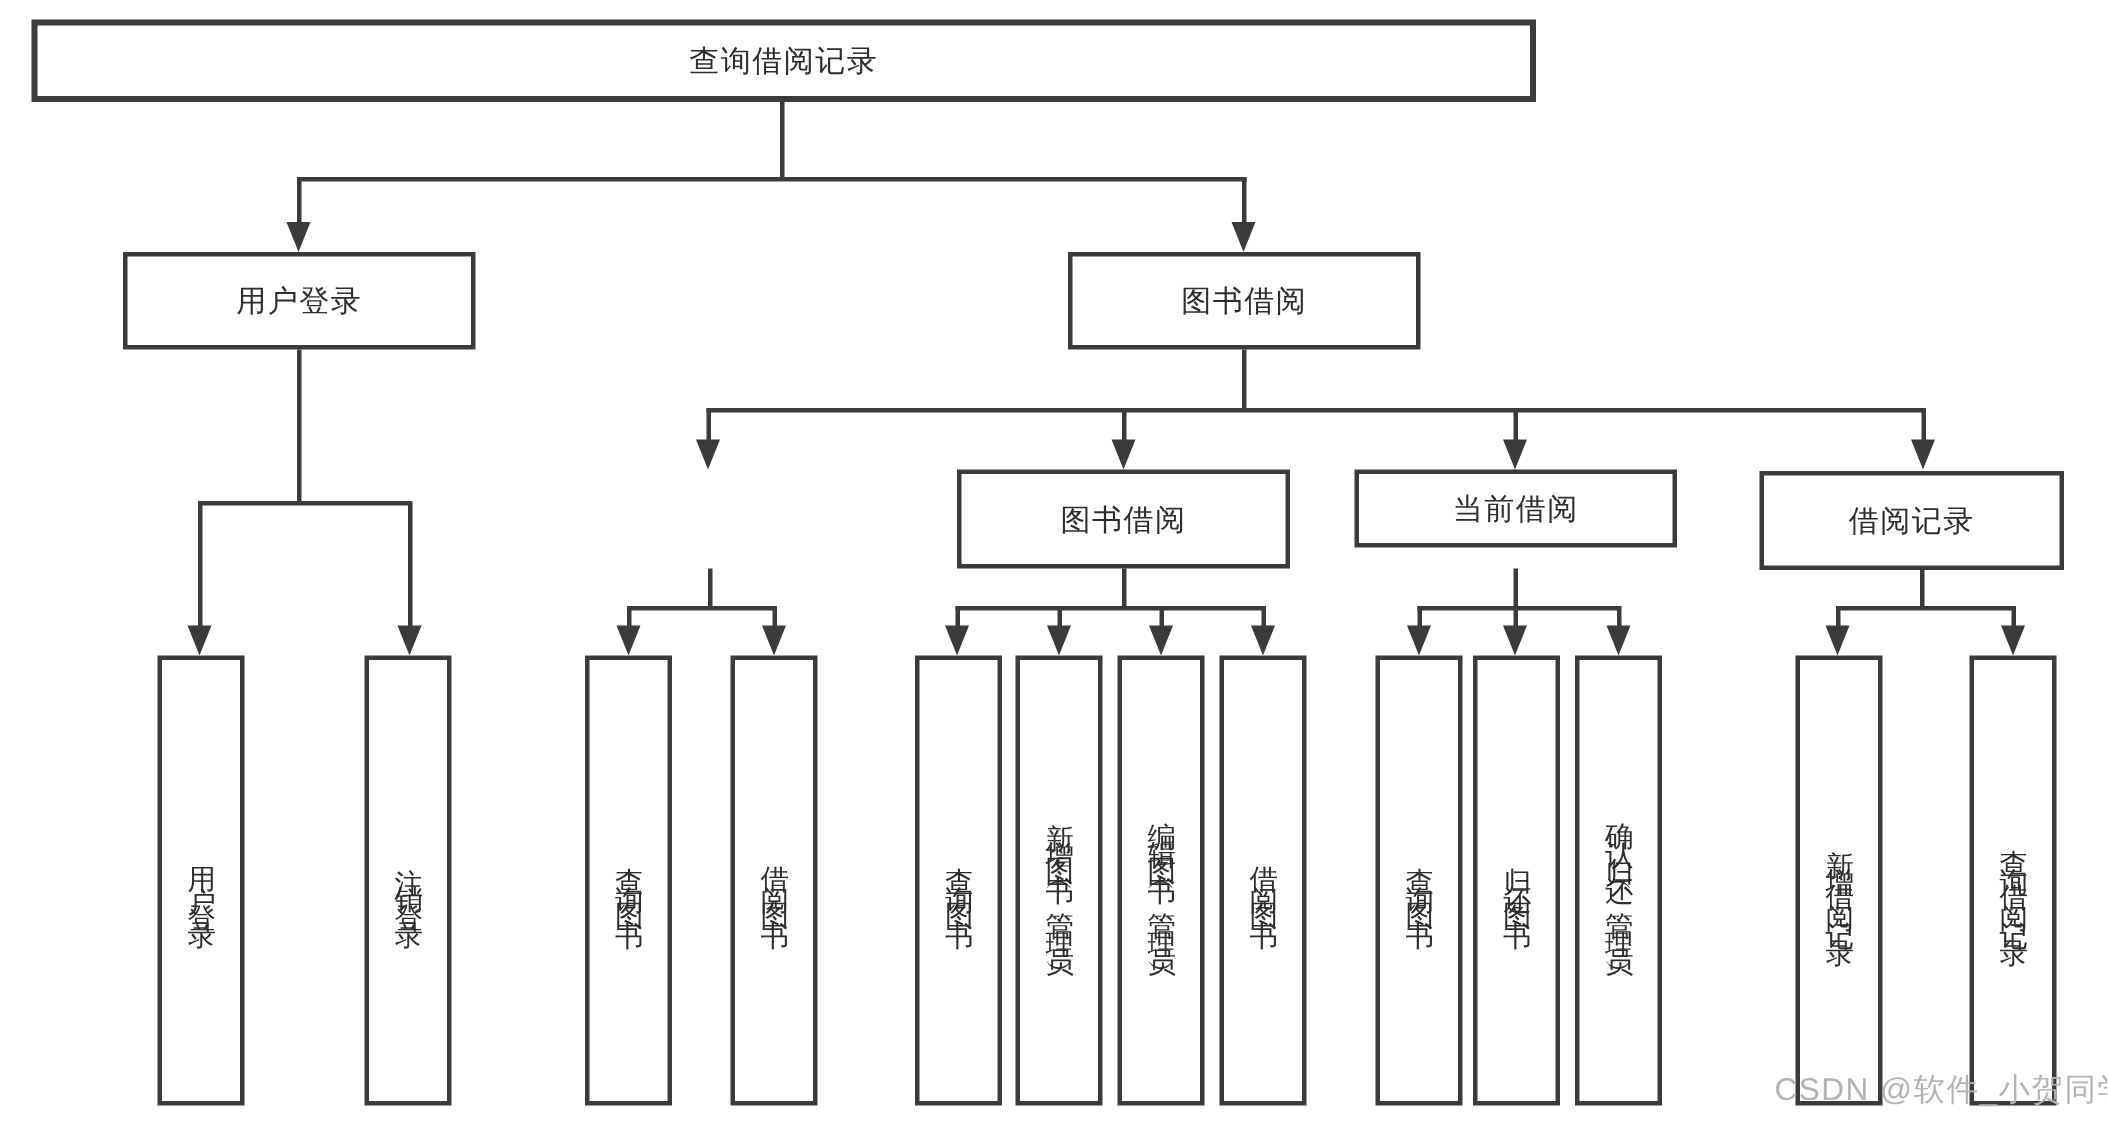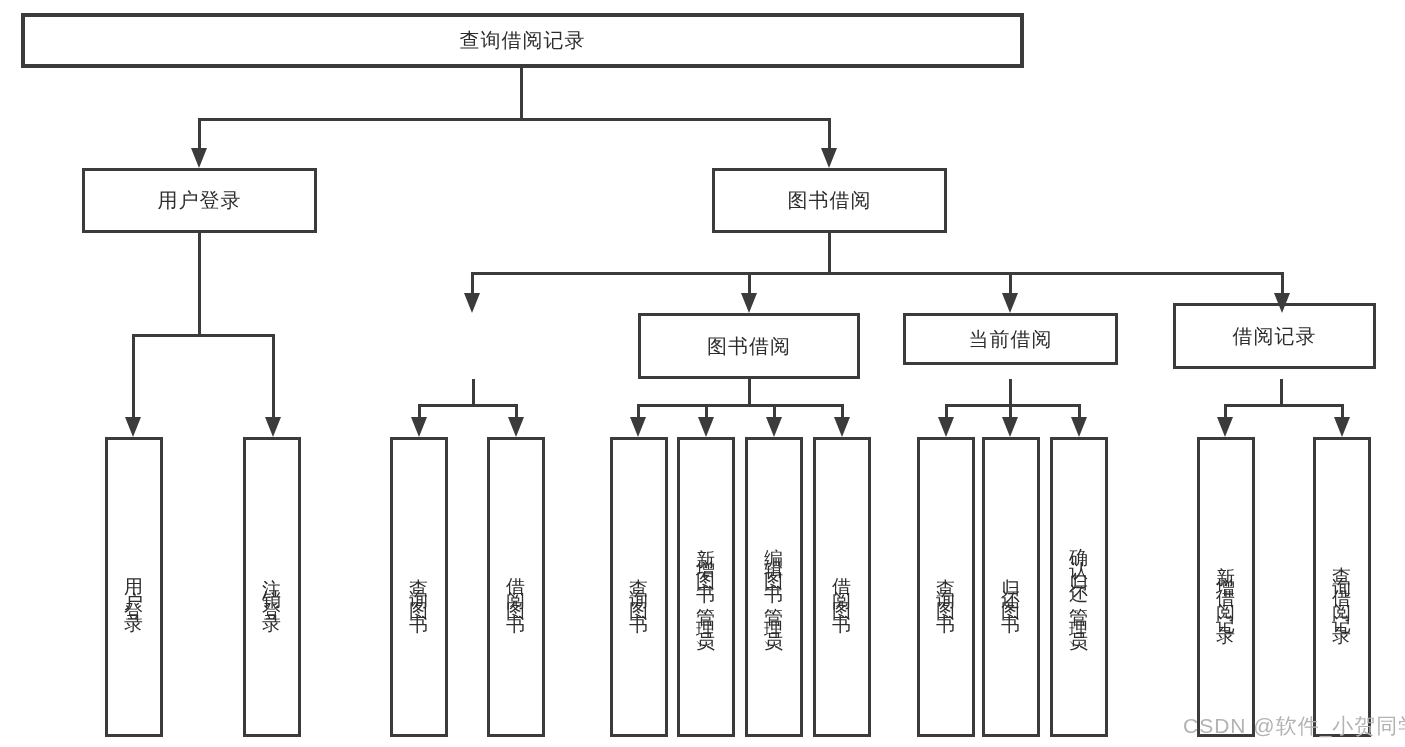--- a/index.html
+++ b/index.html
@@ -69,21 +69,21 @@
   <div class="box" style="left:712px;top:168px;width:235px;height:65px">
     <span>图书借阅</span>
   </div>
 
   <div class="box" style="left:638px;top:313px;width:222px;height:66px">
     <span>图书借阅</span>
   </div>
   <div class="box" style="left:903px;top:313px;width:215px;height:52px">
     <span>当前借阅</span>
   </div>
-  <div class="box" style="left:1173px;top:303px;width:203px;height:66px">
+  <div class="box" style="left:1173px;top:314px;width:203px;height:66px">
     <span>借阅记录</span>
   </div>
 
   <div class="box leaf" style="left:105px;top:437px;width:58px;height:300px">
     <span class="label">用户登录</span>
   </div>
   <div class="box leaf" style="left:243px;top:437px;width:58px;height:300px">
     <span class="label">注销登录</span>
   </div>
 

